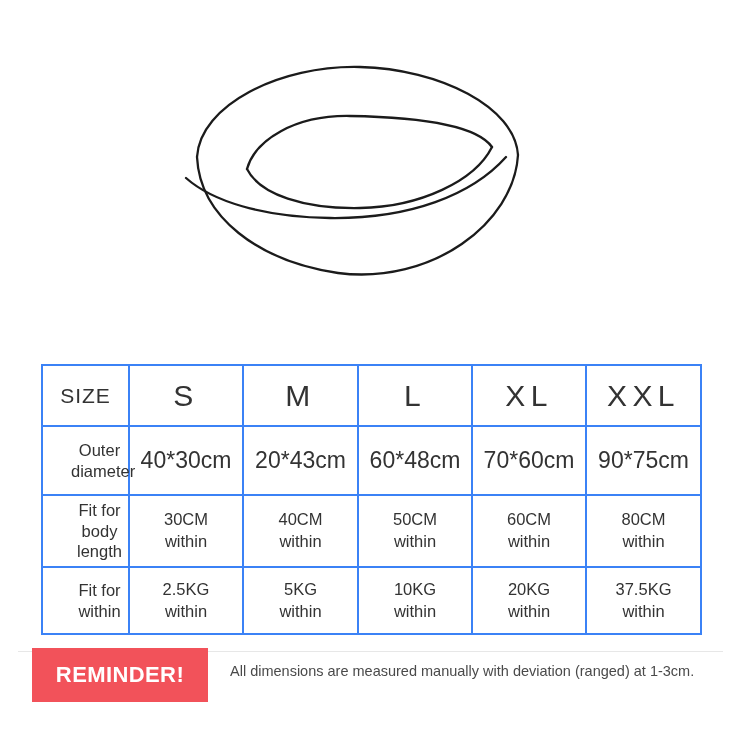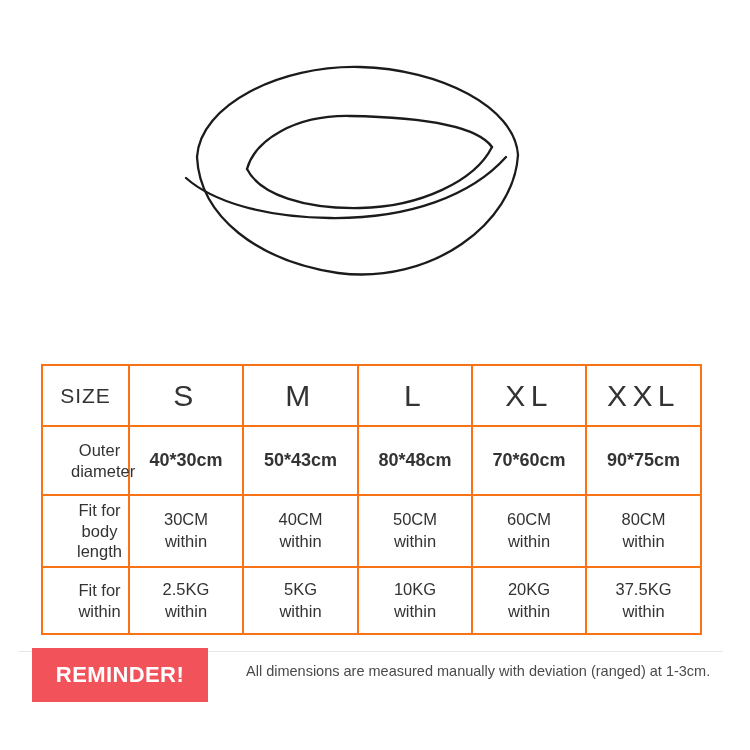--- a/index.html
+++ b/index.html
@@ -17,55 +17,55 @@
     stroke-linecap:round; stroke-linejoin:round;
   }
 
   
   table.size-table {
     position:absolute; left:41px; top:364px;
     border-collapse:collapse; table-layout:fixed;
     width:659px;
   }
   table.size-table td {
-    border:2px solid #f97316;
+    border:2px solid #3b82f6;
     text-align:center; vertical-align:middle;
     padding:0; color:#333333;
   }
   tr.r-head   { height:61px; }
   tr.r-outer  { height:69px; }
   tr.r-body   { height:72px; }
   tr.r-weight { height:67px; }
 
   .corner-label { font-size:21px; letter-spacing:1px; color:#3a3a3a; }
   .size-letter  { font-size:30px; letter-spacing:0.18em; color:#222222; }
   .row-label    { font-size:16.5px; line-height:1.25; color:#333333; }
   .row-label span { display:block;padding-left:28px; }
-  .diam-value   { font-size:18px; color:#2e2e2e;font-weight:bold; }
+  .diam-value   { font-size:23px; color:#2e2e2e; }
   .fit-value    { font-size:16.5px; line-height:1.32; color:#3a3a3a;border-radius:32px; }
   .fit-value span { display:block; }
 
   
   .divider {
     position:absolute; left:18px; top:651px;
     width:705px; height:1px; background:#e7e7e7;
   }
   .reminder-badge {
     position:absolute; left:32px; top:648px;
     width:176px; height:54px;
     background:#f2525a; color:#ffffff;
     font-weight:bold; font-size:22px; letter-spacing:0.4px;
     display:flex; align-items:center; justify-content:center;
   }
   .reminder-note {
     position:absolute; left:230px; top:660px;
     width:485px;
     font-size:14.5px; line-height:23px; color:#4a4a4a;
   }
-  .reminder-note span { display:block;margin-left:16px; }
+  .reminder-note span { display:block; }
 </style>
 </head>
 <body>
 
 <svg class="bed-svg" width="390" height="260" viewBox="0 0 390 260" aria-hidden="true">
   <path d="M 27 112 C 30 60, 110 20, 190 22 C 270 24, 345 62, 348 110"></path>
   <path d="M 27 112 C 30 172, 88 216, 168 228 C 262 240, 344 178, 348 110"></path>
   <path d="M 77 124 C 85 95, 125 70, 180 71 C 240 72, 305 78, 322 102"></path>
   <path d="M 77 124 C 90 150, 135 164, 190 163 C 250 162, 305 136, 322 102"></path>
   <path d="M 16 133 C 42 156, 92 172, 160 173 C 240 174, 302 150, 336 112"></path>
@@ -89,22 +89,22 @@
     <td class="size-letter">XL</td>
     <td class="size-letter">XXL</td>
   </tr>
 
   <tr class="r-outer">
     <td class="row-label">
       <span>Outer</span>
       <span>diameter</span>
     </td>
     <td class="diam-value">40*30cm</td>
-    <td class="diam-value">50*43cm</td>
-    <td class="diam-value">80*48cm</td>
+    <td class="diam-value">20*43cm</td>
+    <td class="diam-value">60*48cm</td>
     <td class="diam-value">70*60cm</td>
     <td class="diam-value">90*75cm</td>
   </tr>
 
   <tr class="r-body">
     <td class="row-label">
       <span>Fit for</span>
       <span>body</span>
       <span>length</span>
     </td>

